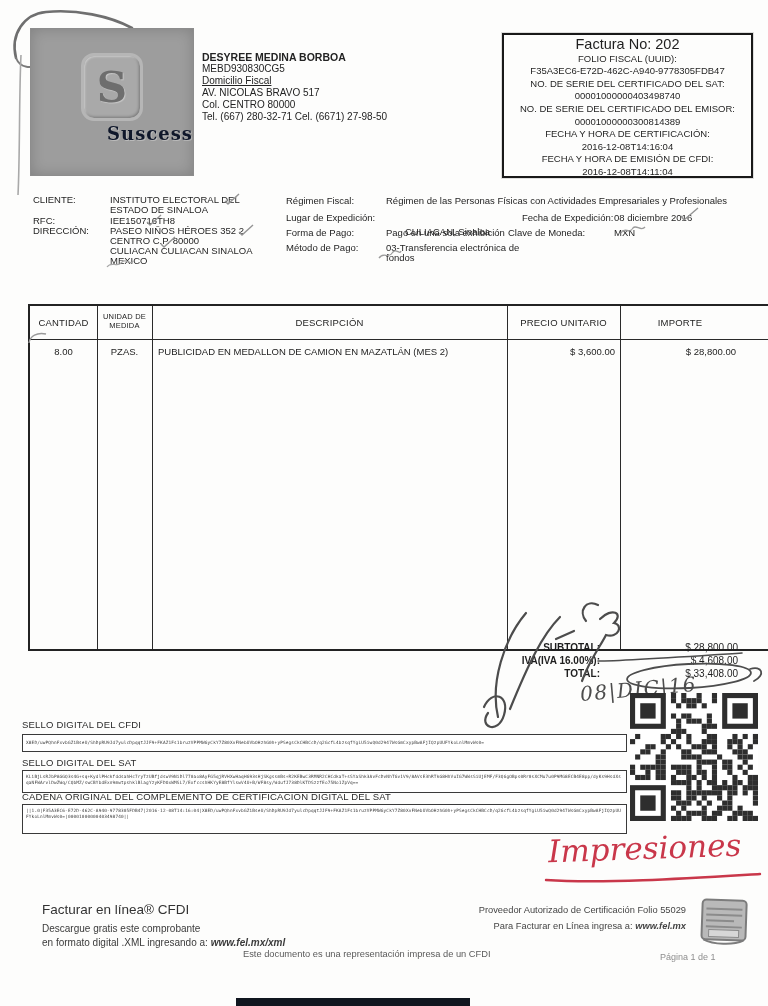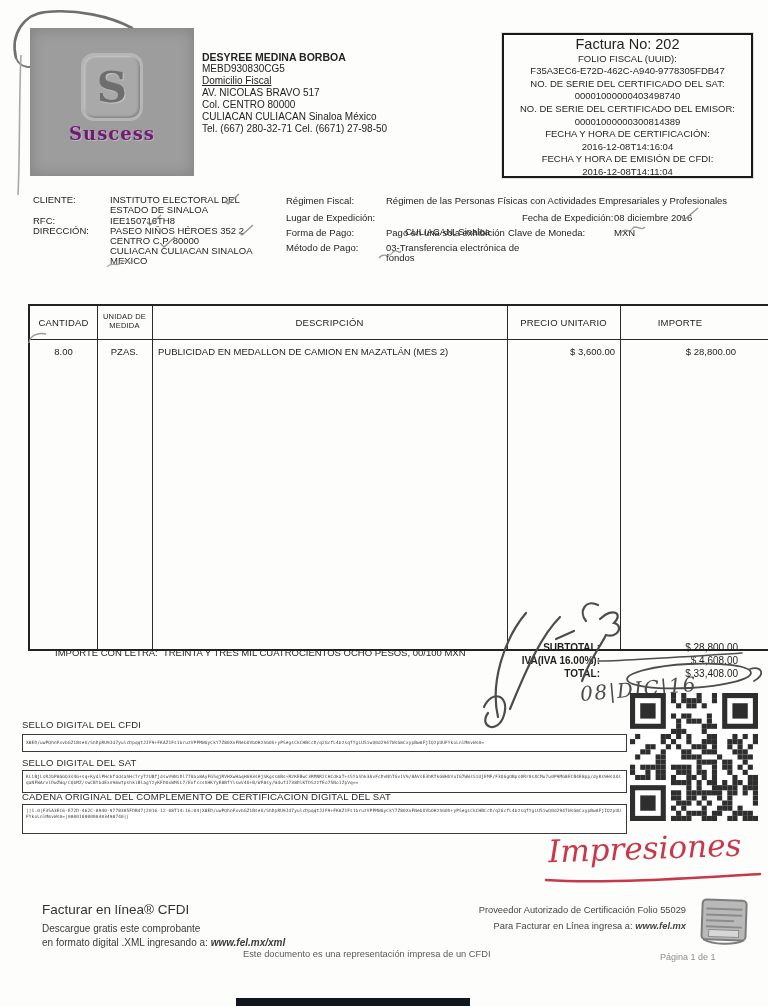--- a/index.html
+++ b/index.html
@@ -9,22 +9,22 @@
 
   
   .logo-box{left:30px;top:28px;width:162px;height:146px;background:#9d9d9d;
             border:1px solid #8d8d8d;box-shadow:inset 0 0 14px rgba(0,0,0,.18);}
   .logo-emblem{position:absolute;left:50%;top:24px;transform:translateX(-50%);
                width:56px;height:62px;border-radius:13px;border:3px solid #b6b6b6;background:#a9a9a9;
                box-shadow:inset 1px 1px 2px rgba(255,255,255,.45),inset -1px -1px 3px rgba(0,0,0,.3);
                display:flex;align-items:center;justify-content:center;}
   .logo-s{font-family:"DejaVu Serif",serif;font-size:42px;font-weight:bold;color:#6e6e6e;
           text-shadow:1px 1px 1px rgba(255,255,255,.35);}
-  .logo-brand{position:absolute;left:0;right:0;top:94px;text-align:center;
-              font-family:"DejaVu Serif",serif;font-size:18px;font-weight:bold;color:#701a75;
+  .logo-brand{position:absolute;left:0;right:0;top:94px;text-align:right;
+              font-family:"DejaVu Serif",serif;font-size:18px;font-weight:bold;color:#0f172a;
               letter-spacing:1px;text-shadow:1px 1px 0 rgba(255,255,255,.3);}
 
   
   .emitter{left:202px;top:27px;width:270px;font-size:10px;line-height:12px;color:#232323;margin-top:24px;}
   .emitter .name{font-weight:bold;font-size:10.5px;}
   .emitter .dom{text-decoration:underline;}
 
   
   .inv-box{left:502px;top:33px;width:247px;height:141px;border:2.5px solid #191919;
            text-align:center;font-size:9.5px;line-height:12.6px;color:#1f1f1f;
@@ -95,21 +95,20 @@
     </div>
     <div class="logo-brand">Suscess</div>
   </div>
 
   <div class="abs emitter">
     <div class="name">DESYREE MEDINA BORBOA</div>
     <div>MEBD930830CG5</div>
     <div class="dom">Domicilio Fiscal</div>
     <div>AV. NICOLAS BRAVO 517</div>
     <div>Col. CENTRO 80000</div>
-    <div>CULIACAN CULIACAN Sinaloa México</div>
     <div>Tel. (667) 280-32-71 Cel. (6671) 27-98-50</div>
   </div>
 
   <div class="abs inv-box">
     <div class="title">Factura No: 202</div>
     <div>FOLIO FISCAL (UUID):</div>
     <div>F35A3EC6-E72D-462C-A940-9778305FDB47</div>
     <div>NO. DE SERIE DEL CERTIFICADO DEL SAT:</div>
     <div>00001000000403498740</div>
     <div>NO. DE SERIE DEL CERTIFICADO DEL EMISOR:</div>
@@ -158,24 +157,20 @@
     <div class="th" style="left:477px;width:113px;top:11px;">PRECIO UNITARIO</div>
     <div class="th" style="left:590px;width:120px;top:11px;">IMPORTE</div>
 
     <div class="td" style="left:0;width:67px;top:40px;text-align:center;">8.00</div>
     <div class="td" style="left:67px;width:55px;top:40px;text-align:center;">PZAS.</div>
     <div class="td" style="left:128px;top:40px;">PUBLICIDAD EN MEDALLON DE CAMION EN MAZATLÁN (MES 2)</div>
     <div class="td" style="left:477px;width:108px;top:40px;text-align:right;">$ 3,600.00</div>
     <div class="td" style="left:590px;width:116px;top:40px;text-align:right;">$ 28,800.00</div>
   </div>
 
-  <div class="abs words">
-    <span>IMPORTE CON LETRA:</span>&nbsp;
-    <span>TREINTA Y TRES MIL CUATROCIENTOS OCHO PESOS, 00/100 MXN</span>
-  </div>
 
   <div class="tlabel" style="top:642px;">SUBTOTAL:</div>
   <div class="tval" style="top:642px;">$ 28,800.00</div>
   <div class="tlabel" style="top:655px;">IVA(IVA 16.00%):</div>
   <div class="tval" style="top:655px;">$ 4,608.00</div>
   <div class="tlabel" style="top:668px;">TOTAL:</div>
   <div class="tval" style="top:668px;">$ 33,408.00</div>
 
   <svg class="abs" style="left:440px;top:595px;" width="328" height="140" viewBox="0 0 328 140">
     <g fill="none" stroke="#4c4c4c" stroke-width="2.2" stroke-linecap="round">

